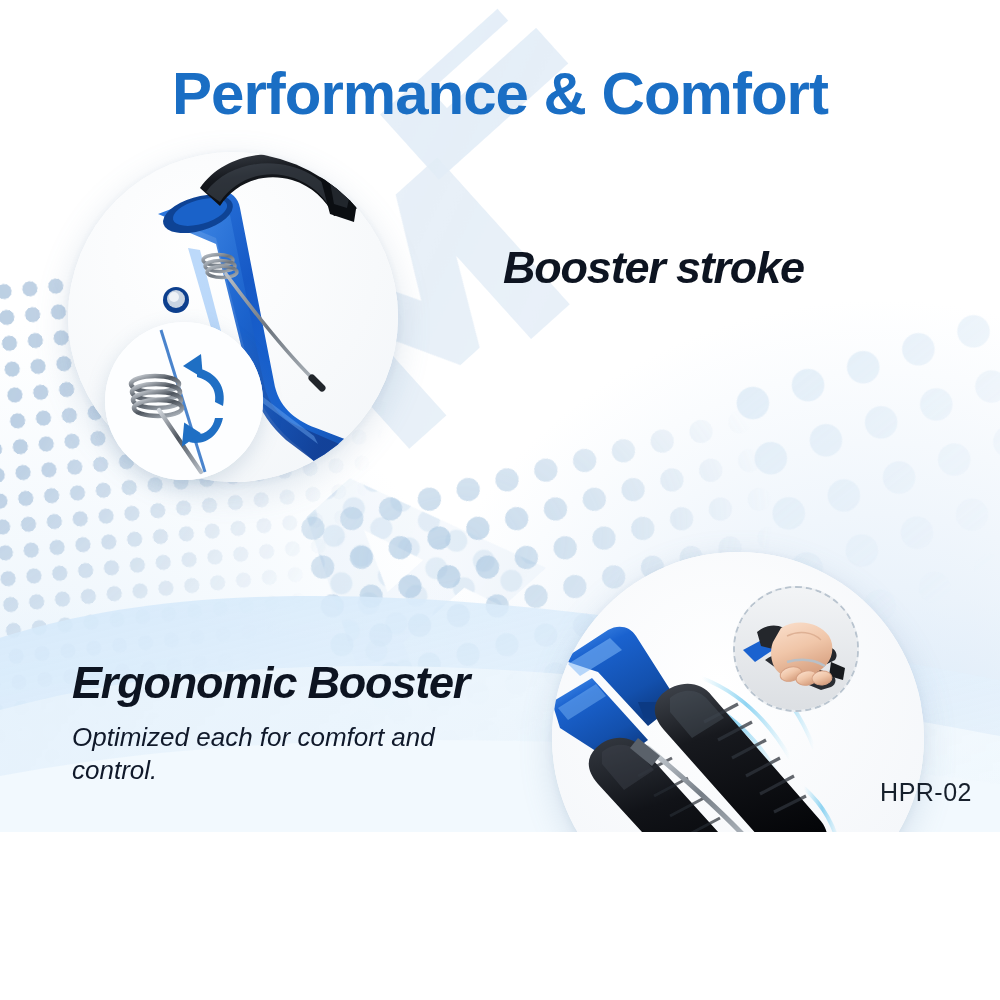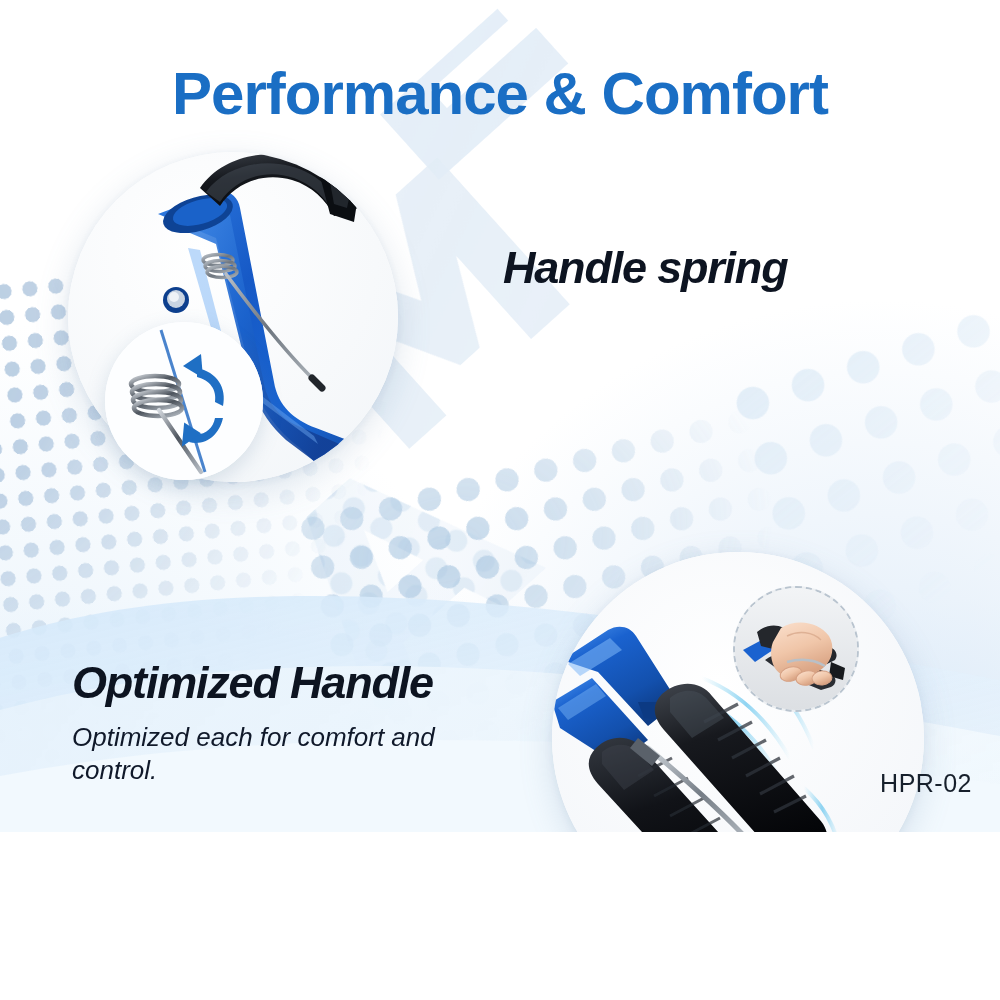--- a/index.html
+++ b/index.html
@@ -114,21 +114,21 @@
     font-size:26px;line-height:1.26;
     font-style:italic;
     color:#10192a;
     margin:0;
   }
 
   .feature-right{left:503px;top:245px;width:470px;}
   .feature-left{left:72px;top:660px;width:452px;}
 
   .code{
-    position:absolute;right:28px;bottom:34px;
+    position:absolute;right:28px;bottom:25px;
     font-size:25px;letter-spacing:.5px;
     color:#17202c;
   }
 </style>
 </head>
 <body>
 
 <div id="page">
 
   <div class="bg-layer bg-base"></div>
@@ -293,25 +293,25 @@
       <g fill="#1f6fc4">
         <path d="M92 46 C112 50 122 66 118 84 L110 80 C112 68 105 58 92 55 Z"></path>
         <path d="M96 32 L78 44 L98 56 Z"></path>
         <path d="M118 96 C114 114 100 124 84 120 L88 112 C99 114 108 107 110 96 Z"></path>
         <path d="M92 124 L76 112 L96 100 Z" transform="rotate(176 86 112)"></path>
       </g>
     </svg>
   </div>
 
   <div class="feature feature-right">
-    <p class="f-head">Handle spring</p>
+    <p class="f-head">Booster stroke</p>
   </div>
 
   <div class="feature feature-left">
-    <p class="f-head">Optimized Handle</p>
+    <p class="f-head">Ergonomic Booster</p>
     <p class="f-body">Optimized each for comfort and control.</p>
   </div>
 
   <div class="photo-circle circle-bot">
     <svg viewBox="0 0 372 372" xmlns="http://www.w3.org/2000/svg" aria-hidden="true">
       <defs>
         <linearGradient id="hBlue" x1="0" y1="0" x2="0.6" y2="1">
           <stop offset="0%" stop-color="#4f97ef"></stop>
           <stop offset="30%" stop-color="#1a62cf"></stop>
           <stop offset="75%" stop-color="#1350ad"></stop>

